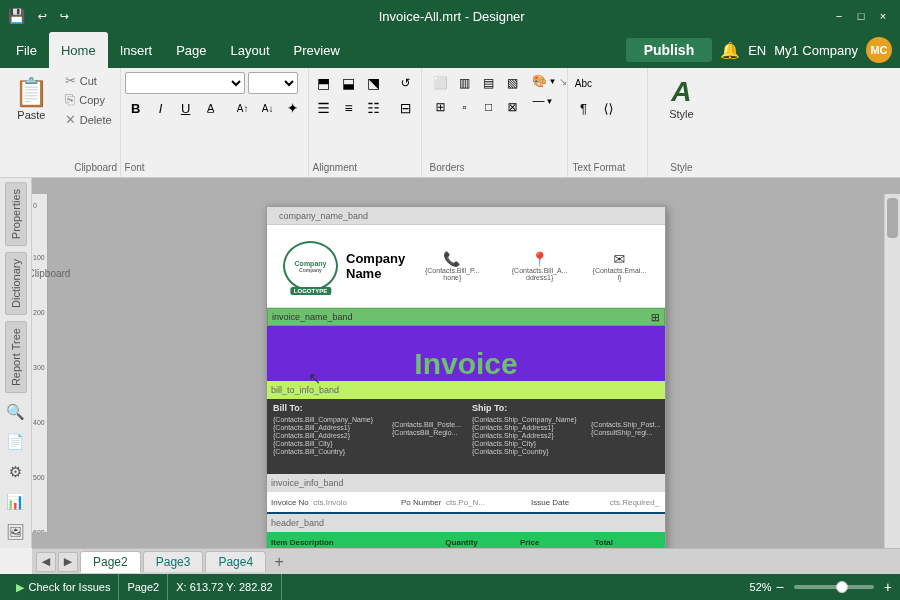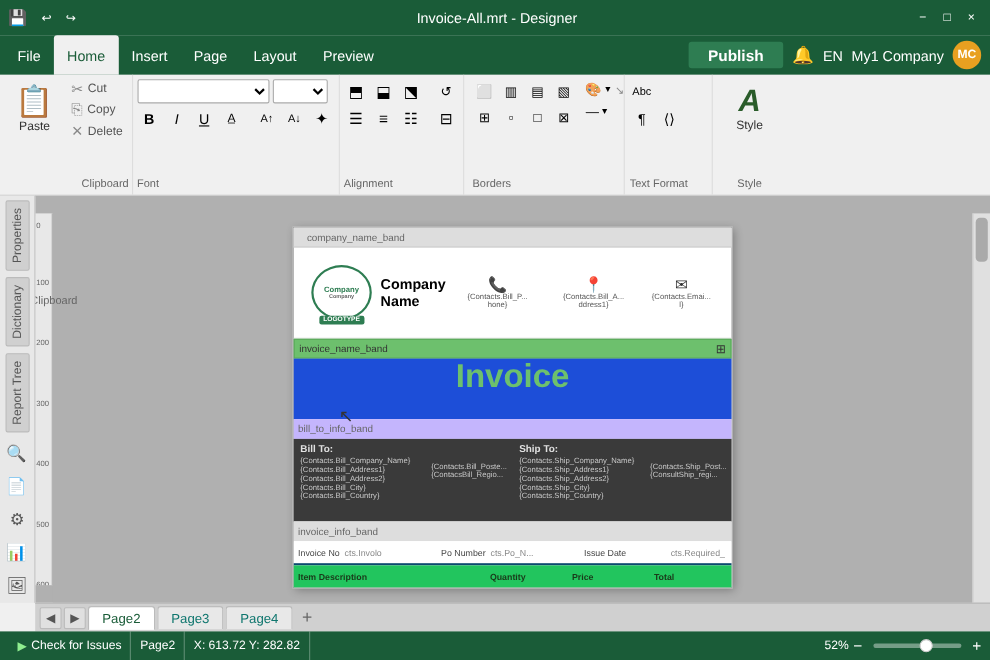--- a/index.html
+++ b/index.html
@@ -245,28 +245,28 @@
     }
     .contact-icon { font-size: 14px; color: #333; }
     .invoice-name-band {
       height: 18px; background: #6dc06d;
       border: 1px solid #5aaa5a;
       font-size: 9px; color: #333; padding-left: 4px;
       display: flex; align-items: center;
     }
     .invoice-title-band {
       height: 55px;
-      background: #1d4ed8;
-      display: flex; align-items: flex-start; justify-content: center;
+      background: #6d28d9;
+      display: flex; align-items: flex-end; justify-content: center;
     }
     .invoice-title {
       font-size: 30px; font-weight: bold; color: #6dc06d;
     }
     .bill-band {
-      height: 18px; background: #c4b5fd;
+      height: 18px; background: #bef264;
       font-size: 9px; color: #666; padding-left: 4px;
       display: flex; align-items: center;
     }
     .bill-section {
       display: flex; background: #3a3a3a; min-height: 75px;
     }
     .bill-col {
       flex: 1; padding: 4px 6px; font-size: 7px; color: #e0e0e0;
     }
     .bill-col .bill-title { font-weight: bold; font-size: 9px; margin-bottom: 3px; }
@@ -664,20 +664,21 @@
         <div class="info-cell">
           <span>Po Number</span>&nbsp;
           <span style="color:#888;">cts.Po_N...</span>
         </div>
         <div class="info-cell">
           <span>Issue Date</span>&nbsp;
           <span style="color:#888;margin-left:36px;">cts.Required_</span>
         </div>
       </div>
 
+      <div class="header-band">header_band</div>
 
       <div class="items-header">
         <div class="ih-cell desc">Item Description</div>
         <div class="ih-cell">Quantity</div>
         <div class="ih-cell">Price</div>
         <div class="ih-cell">Total</div>
       </div>
     </div>
 
     <div class="cursor-arrow">↖</div>

